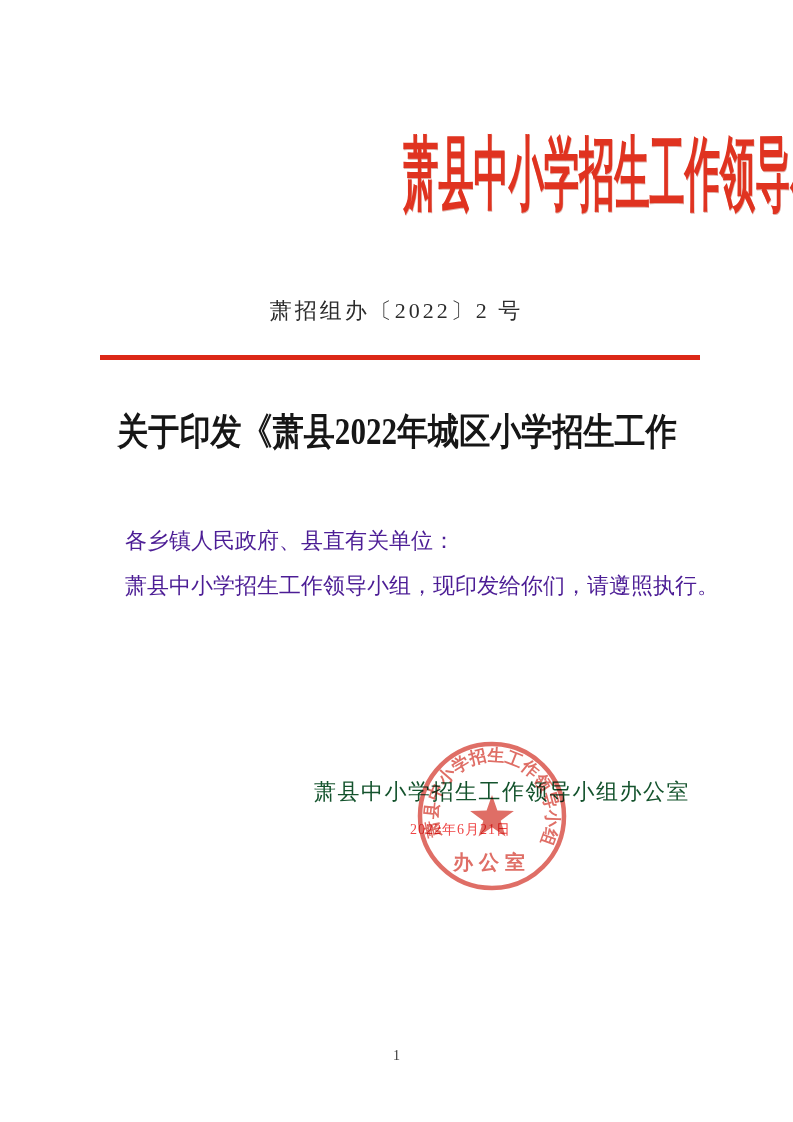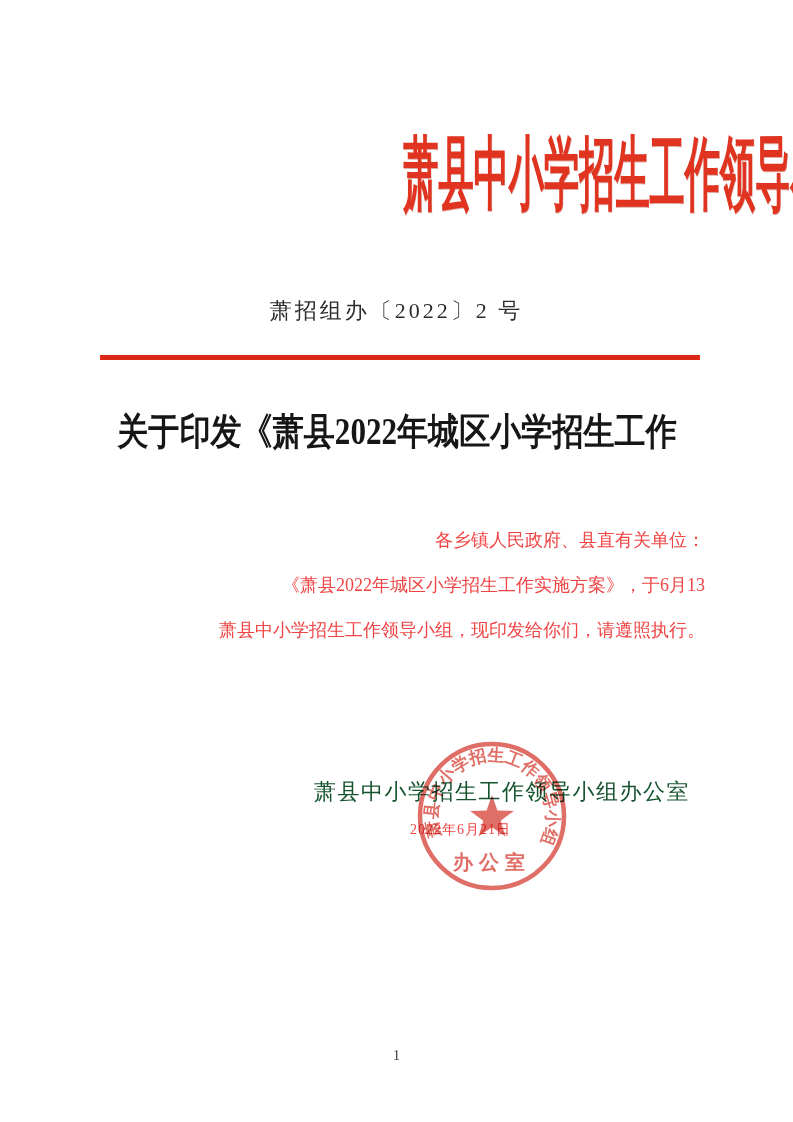--- a/index.html
+++ b/index.html
@@ -72,24 +72,23 @@
     font-size: 37px;
     transform: scale(0.84, 1);
     transform-origin: center;
   }
   
   .body-text {
     position: absolute;
     top: 518px;
     left: 125px;
     width: 580px;
-    font-size: 18px;
+    font-size: 22px;
     line-height: 45px;
-    color: #ef4444;
-    text-align: right;
+    color: #4c1d95;
   }
   .body-line { white-space: nowrap; }
   .body-line.indent { text-indent: 44px; }
   
   .sig-unit {
     position: absolute;
     top: 777px;
     left: 314px;
     font-size: 22px;
     letter-spacing: 1.5px;
@@ -140,21 +139,20 @@
   <div class="doc-number">萧招组办〔2022〕2 号</div>
 
   <div class="divider"></div>
 
   <div class="subject">
     <div class="t-line"><span>关于印发《萧县2022年城区小学招生工作</span></div>
   </div>
 
   <div class="body-text">
     <div class="body-line">各乡镇人民政府、县直有关单位：</div>
-    <div class="body-line indent">《萧县2022年城区小学招生工作实施方案》，于6月13</div>
     <div class="body-line">萧县中小学招生工作领导小组，现印发给你们，请遵照执行。</div>
   </div>
 
   <div class="sig-unit">萧县中小学招生工作领导小组办公室</div>
   <div class="sig-date">2022年6月21日</div>
 
   <svg class="seal" viewBox="0 0 162 162" xmlns="http://www.w3.org/2000/svg">
     <circle cx="81" cy="81" r="72" fill="none" stroke="#d6453a" stroke-width="4.5"></circle>
     <path id="seal-arc" d="M 30.4 102.5 A 55 55 0 1 1 131.6 102.5" fill="none"></path>
     <text font-size="17" font-weight="bold" fill="#d6453a" font-family="Liberation Serif, serif">

